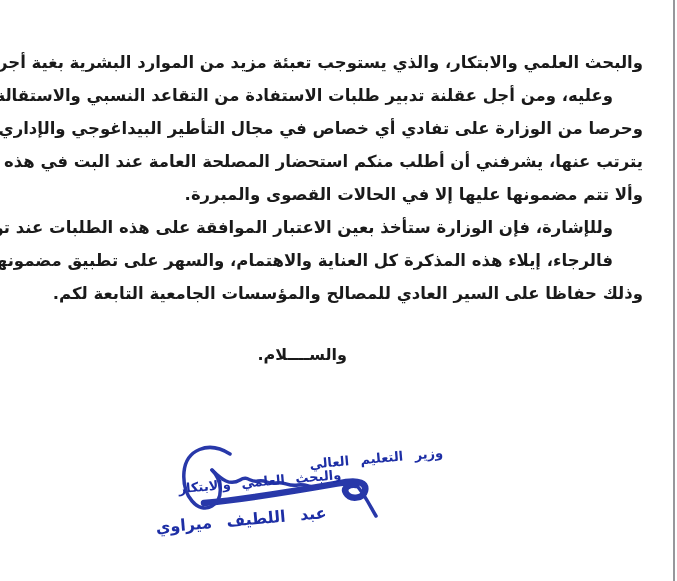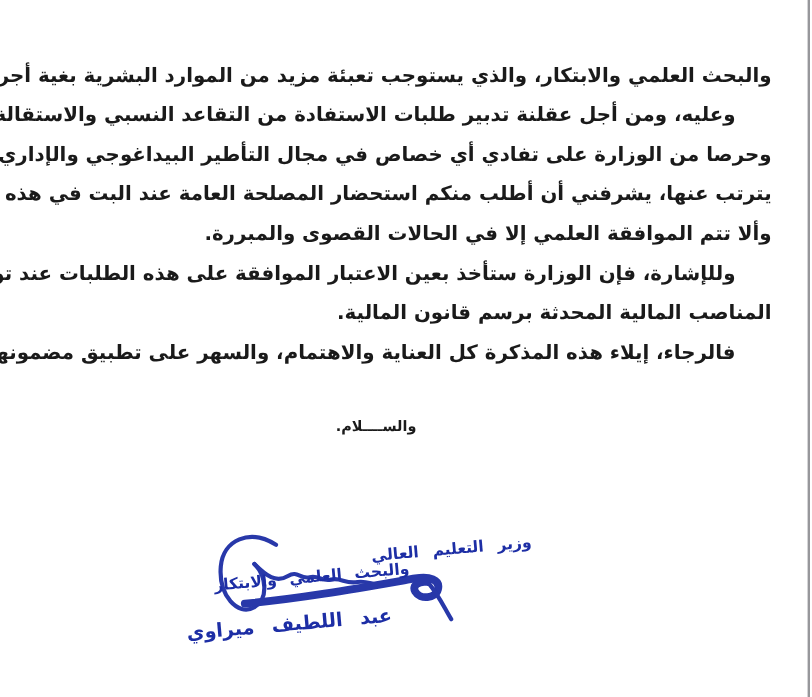--- a/index.html
+++ b/index.html
@@ -40,21 +40,21 @@
     font-size: 16.5px;
     line-height: 33px;
     letter-spacing: 0.1px;
   }
   .line.indent {
     padding-right: 30px;
   }
   .closing {
     margin-top: 33px;
     margin-right: 296px;
-    font-size: 12px;
+    font-size: 16px;
     line-height: 24px;
     white-space: nowrap;
   }
   
   .signature-block {
     position: absolute;
     left: 150px;
     top: 442px;
     width: 310px;
     height: 105px;
@@ -97,24 +97,24 @@
 </head>
 <body>
 
 <div class="page">
 
   <div class="letter-body">
     <div class="line">والبحث العلمي والابتكار، والذي يستوجب تعبئة مزيد من الموارد البشرية بغية أجرأة</div>
     <div class="line indent">وعليه، ومن أجل عقلنة تدبير طلبات الاستفادة من التقاعد النسبي والاستقالة،</div>
     <div class="line">وحرصا من الوزارة على تفادي أي خصاص في مجال التأطير البيداغوجي والإداري يمكن أن</div>
     <div class="line">يترتب عنها، يشرفني أن أطلب منكم استحضار المصلحة العامة عند البت في هذه الطلبات،</div>
-    <div class="line">وألا تتم الموافقة العلمي إلا في الحالات القصوى والمبررة.</div>
+    <div class="line">وألا تتم مضمونها عليها إلا في الحالات القصوى والمبررة.</div>
     <div class="line indent">وللإشارة، فإن الوزارة ستأخذ بعين الاعتبار الموافقة على هذه الطلبات عند توزيع</div>
-    <div class="line">المناصب المالية المحدثة برسم قانون المالية.</div>
     <div class="line indent">فالرجاء، إيلاء هذه المذكرة كل العناية والاهتمام، والسهر على تطبيق مضمونها،</div>
+    <div class="line">وذلك حفاظا على السير العادي للمصالح والمؤسسات الجامعية التابعة لكم.</div>
     <div class="closing">والســــلام.</div>
   </div>
 
   <div class="signature-block">
     <span class="stamp-line stamp-line1">وزير التعليم العالي</span>
     <span class="stamp-line stamp-line2">والبحث العلمي والابتكار</span>
     <span class="stamp-line stamp-line3">عبد اللطيف ميراوي</span>
     <svg class="signature-svg" viewBox="0 0 310 105">
       <g fill="none" stroke="#1d2ea5" stroke-linecap="round" stroke-linejoin="round" opacity="0.95">
         <path stroke-width="3.5" d="M 80,12 C 58,-2 36,8 34,30 C 32,54 48,72 62,64 C 74,57 72,38 62,28"></path>

